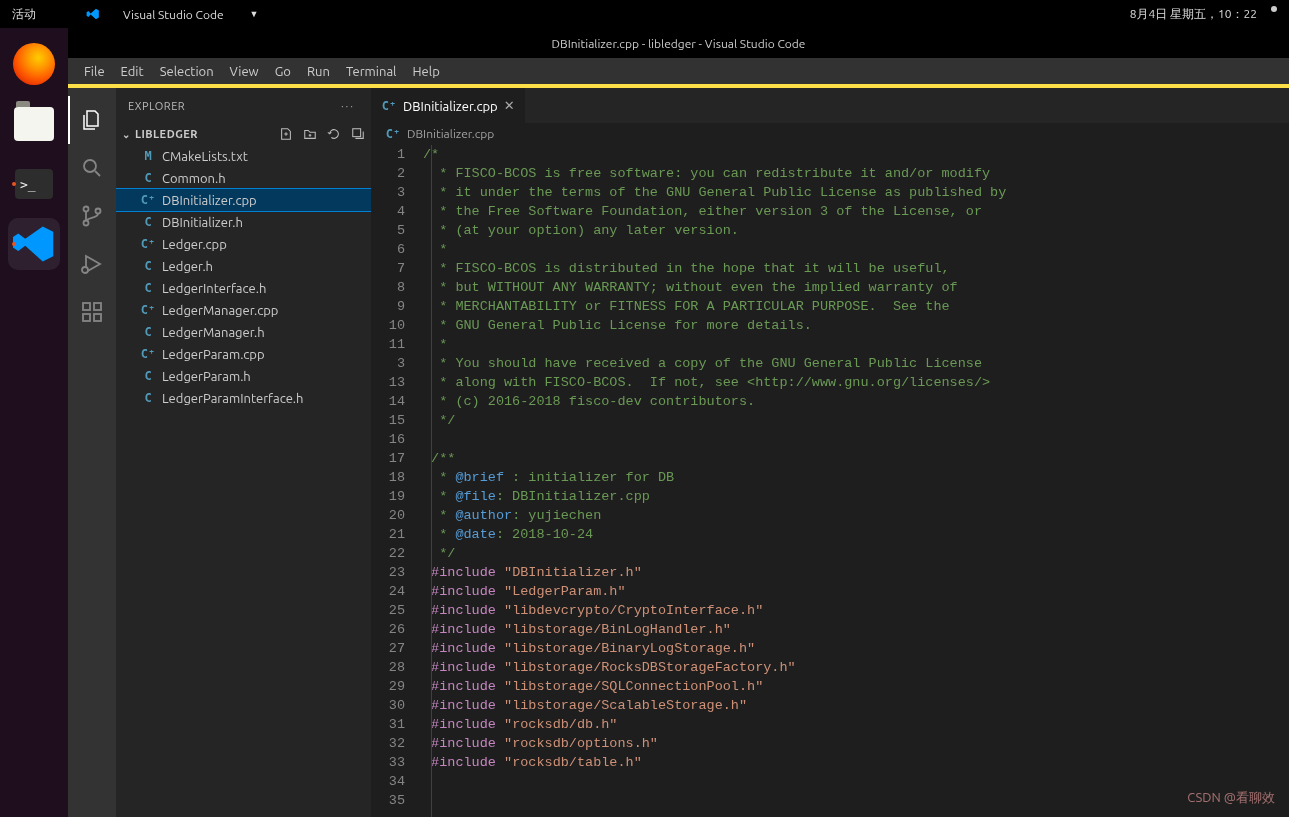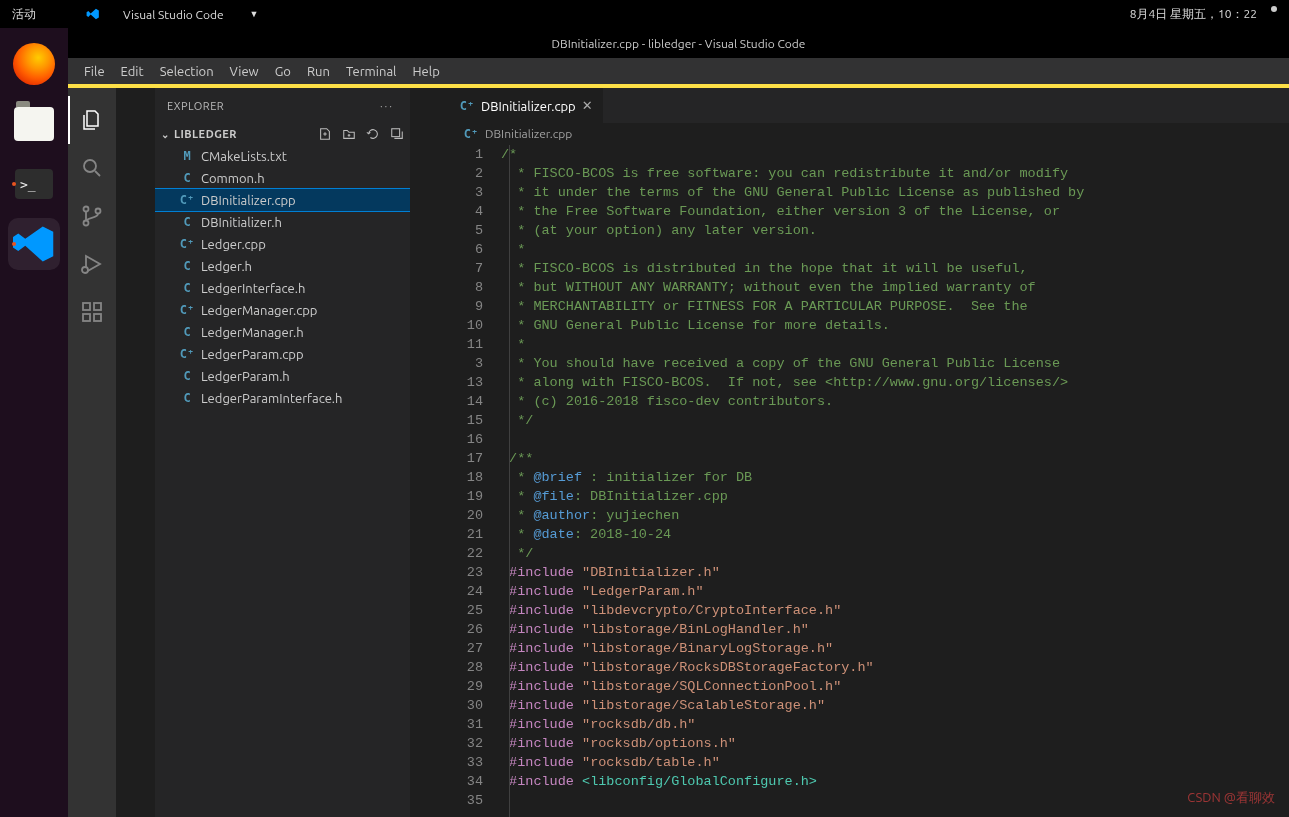--- a/index.html
+++ b/index.html
@@ -83,21 +83,21 @@
   background: #323233;
   display: flex;
   align-items: center;
   padding: 0 8px;
   gap: 0;
   color: #ccc;
   font-size: 13px;
   border-bottom: 4px solid #fde047;
 }
 .menubar span { padding: 4px 8px; cursor: default; }
-.body-area { flex: 1; display: flex; overflow: hidden; gap: 39px; }
+.body-area { flex: 1; display: flex; overflow: hidden; }
 .activitybar {
   width: 48px;
   background: #333333;
   display: flex;
   flex-direction: column;
   align-items: center;
   padding-top: 8px;
 }
 .activity-icon {
   width: 48px;
@@ -195,21 +195,21 @@
 .code { flex: 1; padding-left: 4px; position: relative; }
 .code .line { height: 19px; white-space: pre; }
 .indent-guide { position: absolute; left: 12px; top: 0; bottom: 0; width: 1px; background: #404040; }
 .c-comment { color: #6a9955; }
 .c-doctag { color: #569cd6; }
 .c-string { color: #ce9178; }
 .c-include { color: #c586c0; }
 .c-sysinclude { color: #4ec9b0; }
 .c-link { color: #6a9955; }
 
-.watermark { position: absolute; right: 14px; bottom: 10px; color: #ef4444; font-size: 13px; opacity: 0.6; }
+.watermark { position: absolute; right: 14px; bottom: 10px; color: #fca5a5; font-size: 13px; opacity: 0.6; }
 </style>
 </head>
 <body>
 
 <div class="gnome-topbar">
   <span>活动</span>
   <span class="app-menu">
     <svg class="vscode-icon-tiny" viewBox="0 0 24 24">
         <path fill="#0098ff" d="M17 3l5 3v12l-5 3-9-8L4 17l-3-2V9l3-2 4 4 9-8z"></path>
       </svg>
@@ -448,20 +448,19 @@
             <div class="line"> <span class="c-include">#include</span> <span class="c-string">"LedgerParam.h"</span></div>
             <div class="line"> <span class="c-include">#include</span> <span class="c-string">"libdevcrypto/CryptoInterface.h"</span></div>
             <div class="line"> <span class="c-include">#include</span> <span class="c-string">"libstorage/BinLogHandler.h"</span></div>
             <div class="line"> <span class="c-include">#include</span> <span class="c-string">"libstorage/BinaryLogStorage.h"</span></div>
             <div class="line"> <span class="c-include">#include</span> <span class="c-string">"libstorage/RocksDBStorageFactory.h"</span></div>
             <div class="line"> <span class="c-include">#include</span> <span class="c-string">"libstorage/SQLConnectionPool.h"</span></div>
             <div class="line"> <span class="c-include">#include</span> <span class="c-string">"libstorage/ScalableStorage.h"</span></div>
             <div class="line"> <span class="c-include">#include</span> <span class="c-string">"rocksdb/db.h"</span></div>
             <div class="line"> <span class="c-include">#include</span> <span class="c-string">"rocksdb/options.h"</span></div>
             <div class="line"> <span class="c-include">#include</span> <span class="c-string">"rocksdb/table.h"</span></div>
-            <div class="line"> <span class="c-include">#include</span> <span class="c-sysinclude">&lt;libconfig/GlobalConfigure.h&gt;</span></div>
           </div>
       </div>
     </div>
   </div>
 </div>
 
 <div class="watermark">CSDN @看聊效</div>
 
 </body></html>

